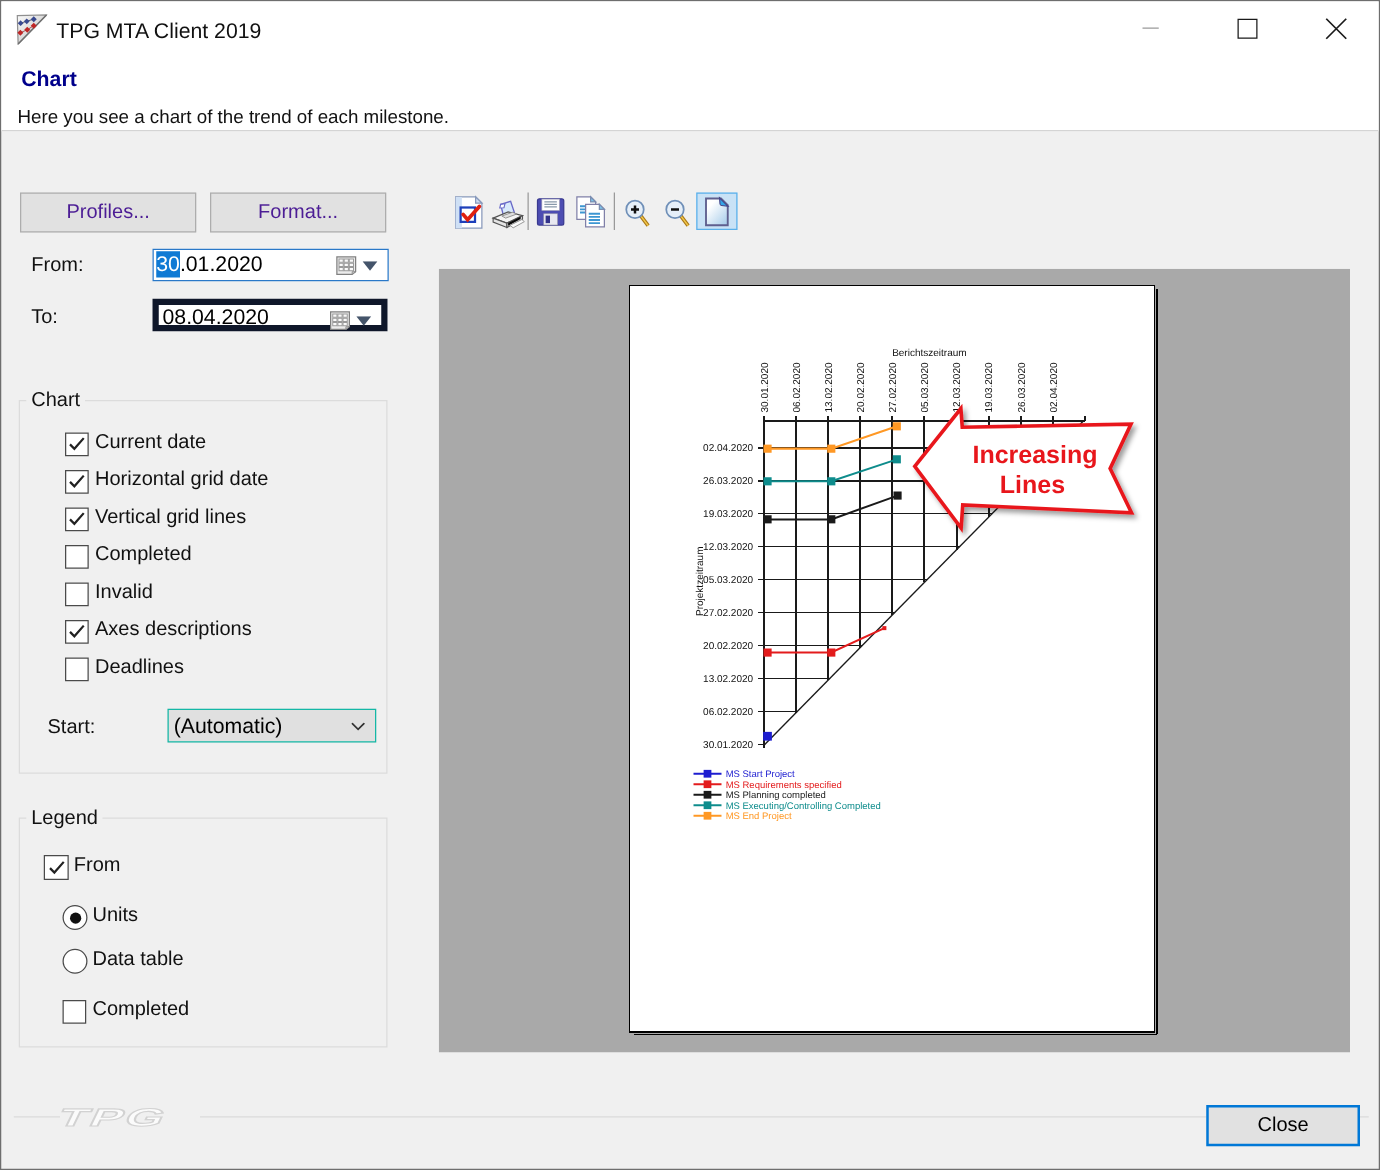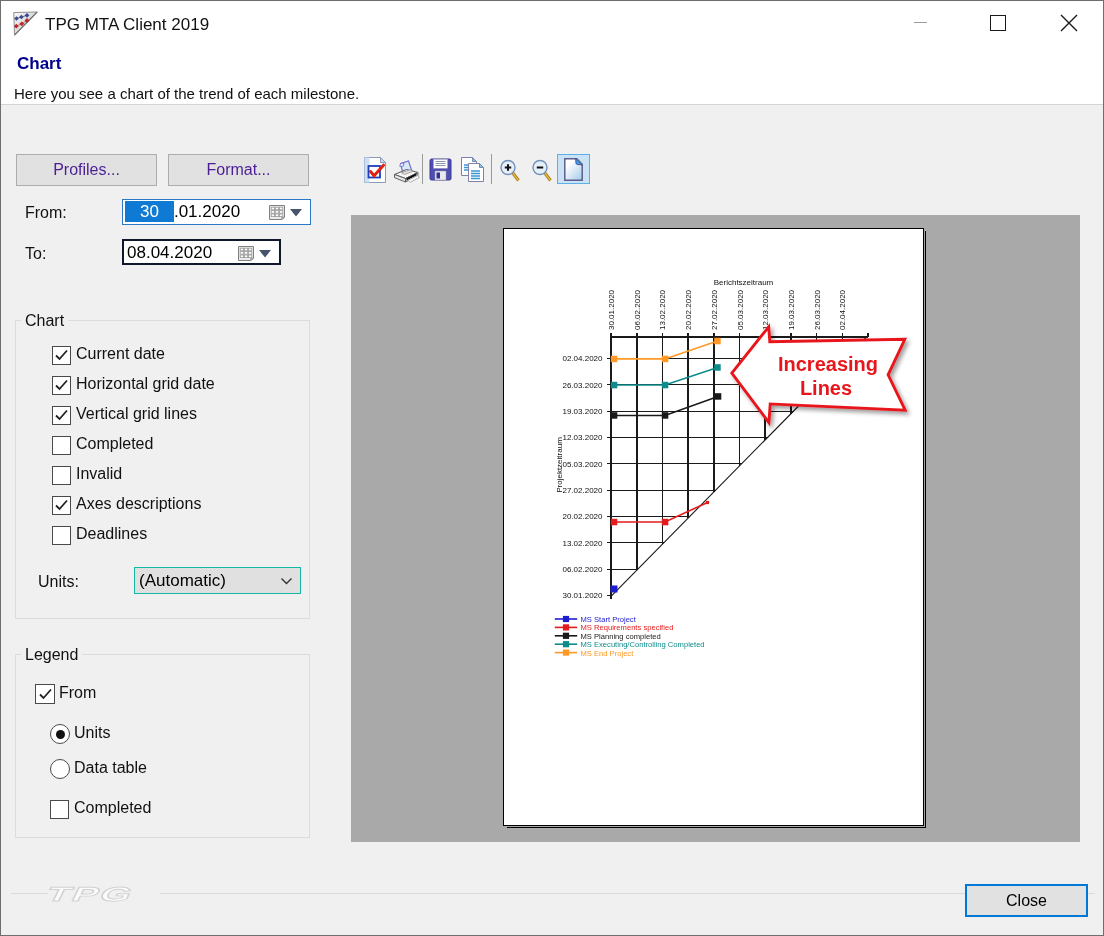--- a/index.html
+++ b/index.html
@@ -47,42 +47,42 @@
 <div class="abs" style="left:989px;top:14px;width:16px;height:16px;border:1.6px solid #1a1a1a"></div>
 <svg class="abs" style="left:1058px;top:12px" width="20" height="20" viewBox="0 0 20 20">
 <path d="M2 2 L18 18 M18 2 L2 18" stroke="#1a1a1a" stroke-width="1.4"></path>
   </svg>
 <div class="lbl" style="left:16px;top:53px;font-size:17px;font-weight:bold;color:#00008b">Chart</div>
 <div class="lbl" style="left:13px;top:84px;font-size:15px">Here you see a chart of the trend of each milestone.</div>
 <div class="btn" style="left:15px;top:153px;width:141px;height:32px">Profiles...</div>
 <div class="btn" style="left:167px;top:153px;width:141px;height:32px">Format...</div>
 <div class="lbl" style="left:24px;top:203px">From:</div>
 <div class="abs" style="left:121px;top:198px;width:189px;height:26px;background:#fff;border:1px solid #2a78c8;display:flex;align-items:center">
-<span style="font-size:17px;margin-left:2px"><span style="background:#0f7ad4;color:#fff;padding:1px 15px">30</span>.01.2020</span>
+<span style="font-size:17px;margin-left:2px"><span style="background:#0f7ad4;color:#fff;padding:1px 0">30</span>.01.2020</span>
 <span style="position:absolute;right:24px;top:4px"><svg width="18" height="17" viewBox="0 0 18 17">
 <path d="M1.5 1.5h15v11.8l-2.8 2.2H1.5z" fill="#ececec" stroke="#808080" stroke-width="1"></path>
 <path d="M16.5 13.3l-2.8 2.2v-2.2z" fill="#c8c8c8" stroke="#808080" stroke-width="0.6"></path>
 <g fill="#fafafa" stroke="#9a9a9a" stroke-width="0.8">
 <rect x="3.2" y="3.2" width="3.4" height="2.6"></rect>
           <rect x="7.3" y="3.2" width="3.4" height="2.6"></rect>
           <rect x="11.4" y="3.2" width="3.4" height="2.6"></rect>
 <rect x="3.2" y="6.6" width="3.4" height="2.6"></rect>
           <rect x="7.3" y="6.6" width="3.4" height="2.6"></rect>
           <rect x="11.4" y="6.6" width="3.4" height="2.6"></rect>
 <rect x="3.2" y="10" width="3.4" height="2.6"></rect>
           <rect x="7.3" y="10" width="3.4" height="2.6"></rect>
           <rect x="11.4" y="10" width="3.4" height="2.6"></rect>
 </g>
       </svg></span>
 <svg style="position:absolute;right:8px;top:9px" width="12" height="8" viewBox="0 0 12 8">
       <path d="M0 0h12L6 7.5z" fill="#44546a"></path>
     </svg>
 </div>
 <div class="lbl" style="left:24px;top:244px">To:</div>
-<div class="abs" style="left:121px;top:238px;width:159px;height:26px;background:#fff;border:2px solid #0f172a;display:flex;align-items:flex-end">
+<div class="abs" style="left:121px;top:238px;width:188px;height:26px;background:#fff;border:5px solid #0f172a;display:flex;align-items:flex-start">
 <span style="font-size:17px;margin-left:3px">08.04.2020</span>
 <span style="position:absolute;right:24px;top:4px"><svg width="18" height="17" viewBox="0 0 18 17">
 <path d="M1.5 1.5h15v11.8l-2.8 2.2H1.5z" fill="#ececec" stroke="#808080" stroke-width="1"></path>
 <path d="M16.5 13.3l-2.8 2.2v-2.2z" fill="#c8c8c8" stroke="#808080" stroke-width="0.6"></path>
 <g fill="#fafafa" stroke="#9a9a9a" stroke-width="0.8">
 <rect x="3.2" y="3.2" width="3.4" height="2.6"></rect>
           <rect x="7.3" y="3.2" width="3.4" height="2.6"></rect>
           <rect x="11.4" y="3.2" width="3.4" height="2.6"></rect>
 <rect x="3.2" y="6.6" width="3.4" height="2.6"></rect>
           <rect x="7.3" y="6.6" width="3.4" height="2.6"></rect>
@@ -121,21 +121,21 @@
 <div class="cb" style="left:51px;top:464.5px;width:19px;height:19px"></div>
 <div class="lbl" style="left:75px;top:464px">Invalid</div>
 <div class="cb" style="left:51px;top:494.5px;width:19px;height:19px">
     <svg width="17" height="17" viewBox="0 0 17 17">
       <path d="M3 8.5 l3.5 3.5 L14 3.5" fill="none" stroke="#222" stroke-width="1.8"></path>
     </svg>
   </div>
 <div class="lbl" style="left:75px;top:494px">Axes descriptions</div>
 <div class="cb" style="left:51px;top:524.5px;width:19px;height:19px"></div>
 <div class="lbl" style="left:75px;top:524px">Deadlines</div>
-<div class="lbl" style="left:37px;top:572px">Units:</div>
+<div class="lbl" style="left:37px;top:572px">Start:</div>
 <div class="abs" style="left:133px;top:566px;width:167px;height:27px;background:#e0e0e0;border:1px solid #14b8a6;display:flex;align-items:center">
 <span style="font-size:17px;margin-left:4px">(Automatic)</span>
 <svg style="position:absolute;right:8px;top:10px" width="11" height="7" viewBox="0 0 11 7">
       <path d="M0.5 0.5 L5.5 5.5 L10.5 0.5" fill="none" stroke="#333" stroke-width="1.4"></path>
     </svg>
 </div>
 <div class="gb" style="left:14px;top:653px;width:295px;height:184px"></div>
 <div class="gbl" style="left:20px;top:645px">Legend</div>
 <div class="cb" style="left:34px;top:683.0px;width:20px;height:20px">
     <svg width="17" height="17" viewBox="0 0 17 17">

